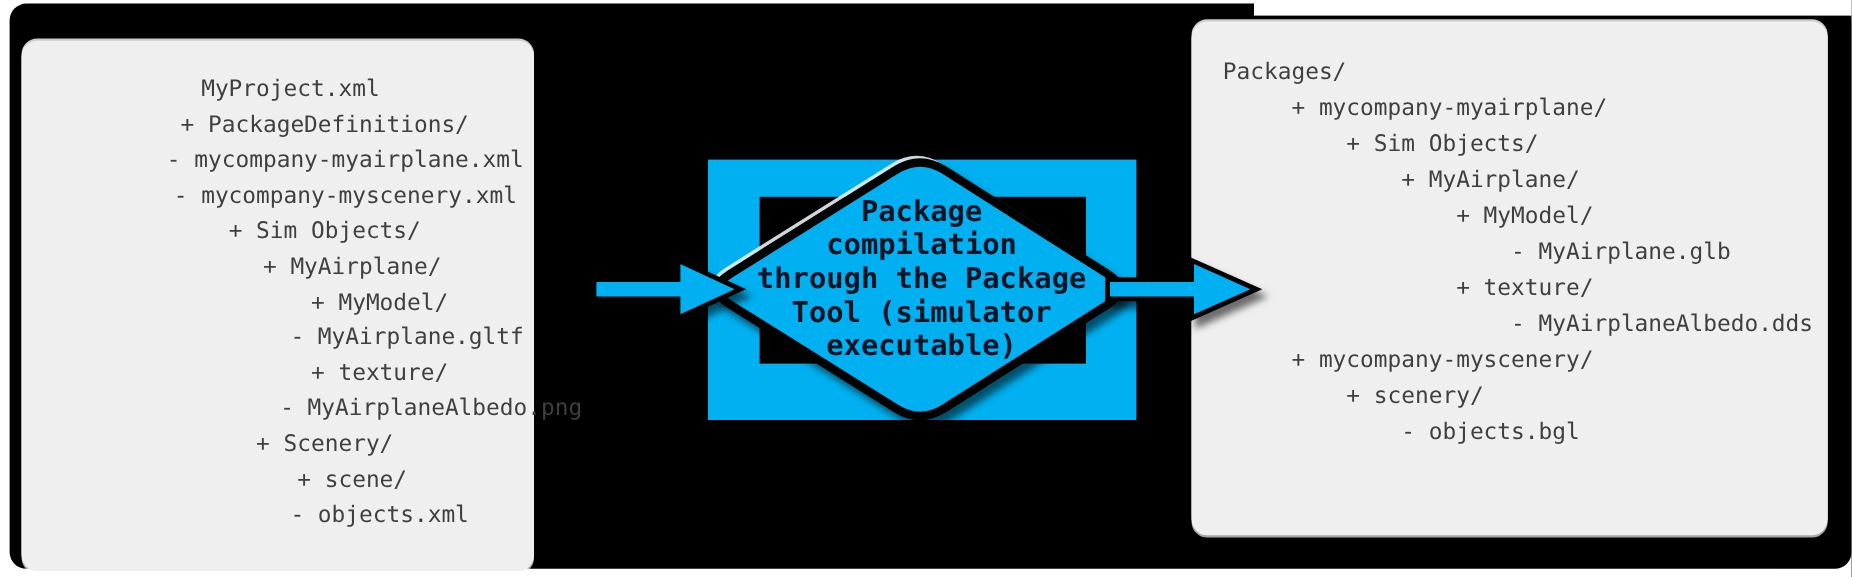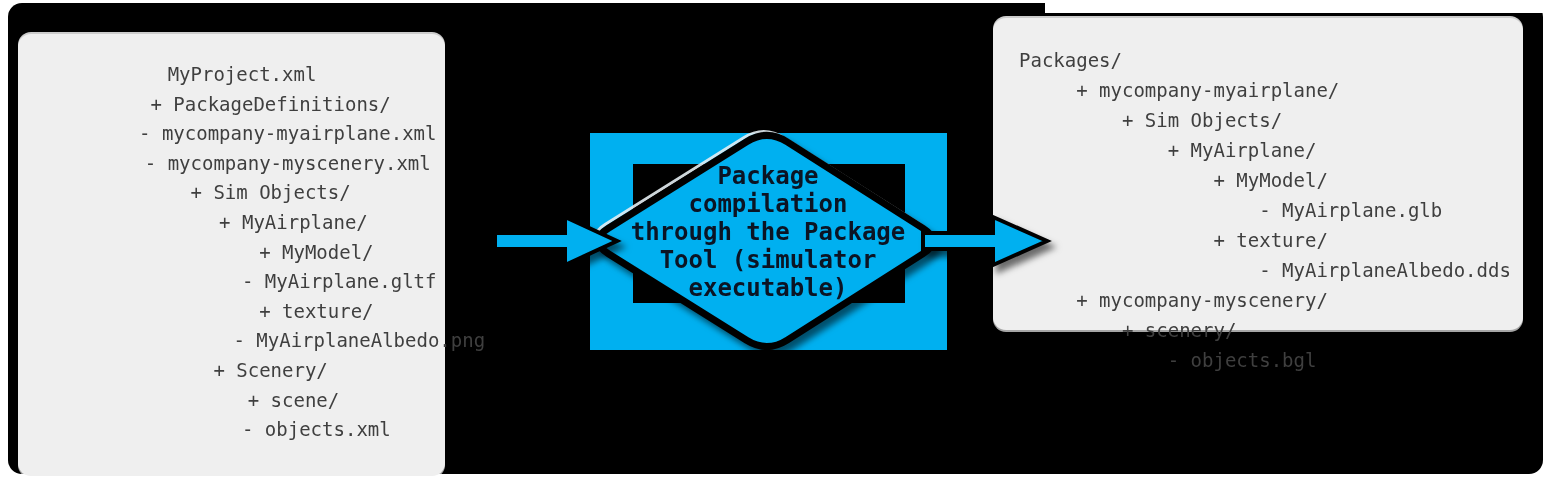--- a/index.html
+++ b/index.html
@@ -21,21 +21,21 @@
     left: 1045px; top: 0; width: 498px; height: 13px;
     background: #ffffff;
   }
   .panel {
     position: absolute;
     background: #efefef;
     border-radius: 13px;
     box-shadow: 0 -2px 0 rgba(255,255,255,0.8), 0 2px 0 rgba(255,255,255,0.65);
   }
   .panel.left  { left: 18px;  top: 34px; width: 427px; height: 442px; text-align: center; }
-  .panel.right { left: 993px; top: 18px; width: 530px; height: 312px; }
+  .panel.right { left: 993px; top: 18px; width: 530px; height: 428px; }
   pre.tree {
     margin: 0;
     font-family: "DejaVu Sans Mono", "Liberation Mono", monospace;
     font-size: 19px;
     color: #3f3f3f;
     white-space: pre;
   }
   .panel.left  pre.tree { padding: 26px 0 0 21px; line-height: 29.6px; }
   .panel.right pre.tree { padding: 27px 0 0 26px; line-height: 30px; }
   svg.process {

